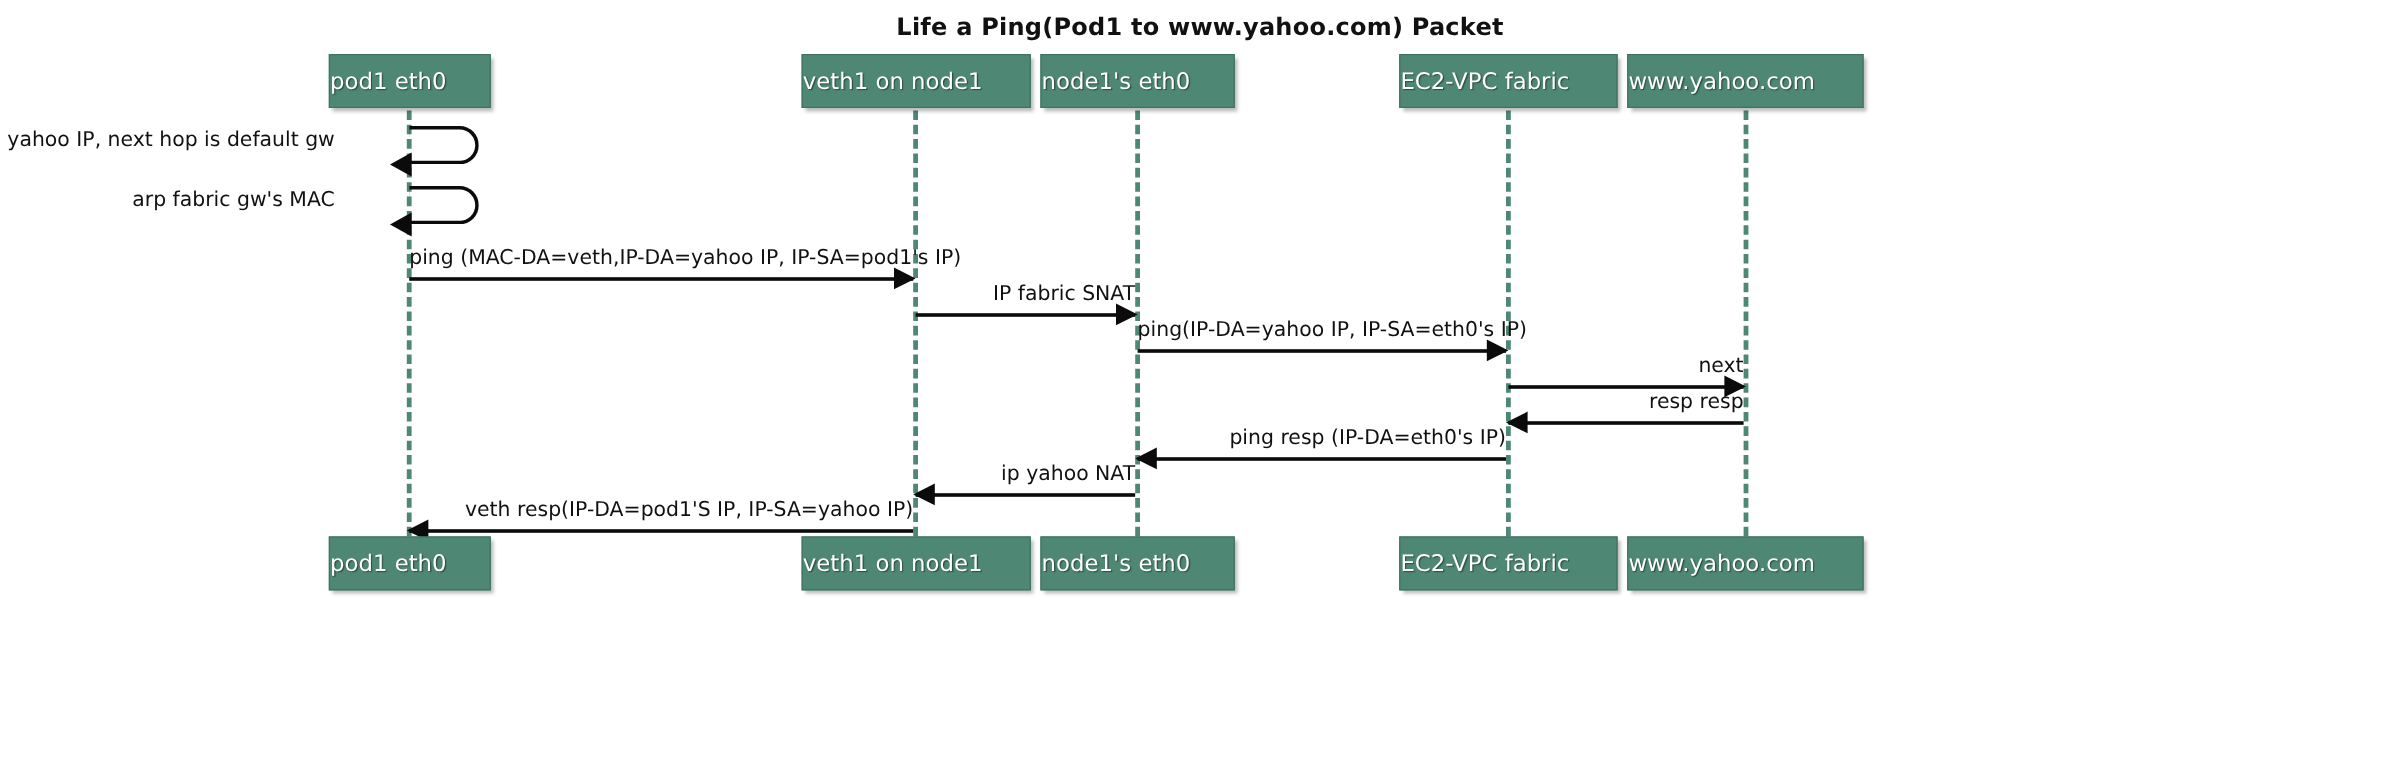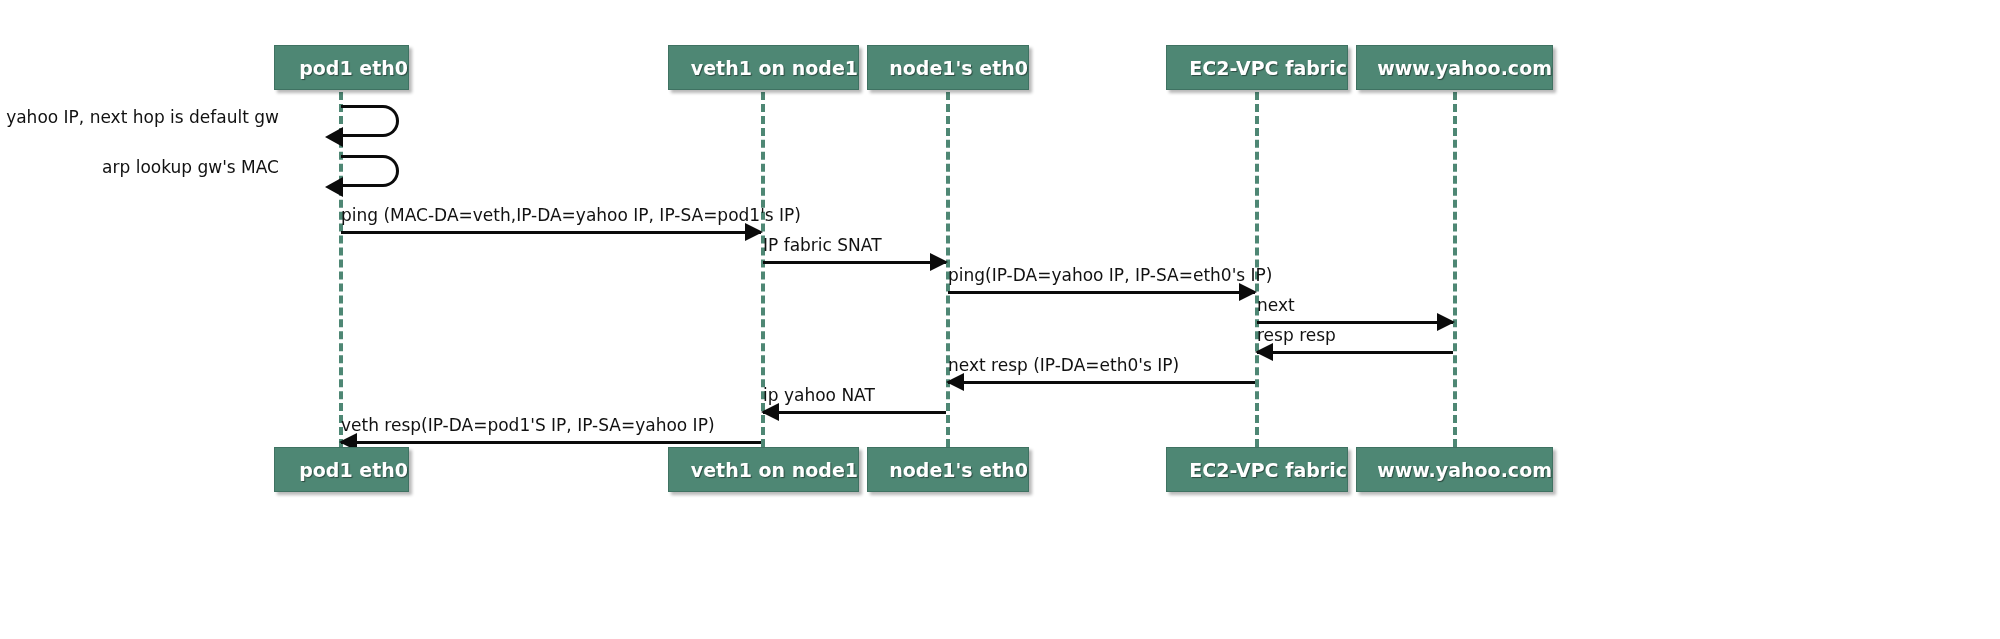--- a/index.html
+++ b/index.html
@@ -22,23 +22,23 @@
     letter-spacing:0.2px;
   }
 
   
   .pbox{
     position:absolute;
     height:45px;
     background:#4e8774;
     border:1px solid #3f7262;
     box-shadow:3px 3px 3px rgba(0,0,0,0.28);
-    display:flex;align-items:center;justify-content:flex-end;
+    display:flex;align-items:center;justify-content:flex-start;
     color:#ffffff;
-    font-weight:bold;
+    font-weight:normal;
     font-size:19px;
     text-shadow:1px 1px 1px rgba(0,0,0,0.45);
     box-sizing:border-box;
     white-space:nowrap;
   }
 
   
   .lifeline{
     position:absolute;
     width:4px;
@@ -67,21 +67,21 @@
     border-left:18px solid #0b0b0b;
   }
   .msg.left .head{
     left:-2px;
     border-right:18px solid #0b0b0b;
   }
   .msg .label{
     position:absolute;
     bottom:6px;
     left:0;width:100%;
-    text-align:left;
+    text-align:right;
     font-size:17px;
     color:#111111;
     white-space:nowrap;
   }
 
   
   .selfmsg{position:absolute;}
   .selfmsg .loop{
     position:absolute;
     left:0;top:0;
@@ -110,20 +110,21 @@
     color:#111111;
     white-space:nowrap;
     text-align:right;
   }
 </style>
 </head>
 <body>
 
 <div id="canvas">
 
+  <div class="title">Life a Ping(Pod1 to www.yahoo.com) Packet</div>
 
   <div class="lifeline" style="left:339px;top:92px;height:355px;"></div>
   <div class="lifeline" style="left:761px;top:92px;height:355px;"></div>
   <div class="lifeline" style="left:946px;top:92px;height:355px;"></div>
   <div class="lifeline" style="left:1255px;top:92px;height:355px;"></div>
   <div class="lifeline" style="left:1453px;top:92px;height:355px;"></div>
 
   <div class="pbox" style="left:274px;top:45px;width:135px;">
     <span>pod1 eth0</span>
   </div>
@@ -142,21 +143,21 @@
 
   <div class="selfmsg" style="left:341px;top:105px;">
     <div class="loop"></div>
     <div class="head"></div>
     <div class="label">L3 lookup on yahoo IP, next hop is default gw</div>
   </div>
 
   <div class="selfmsg" style="left:341px;top:155px;">
     <div class="loop"></div>
     <div class="head"></div>
-    <div class="label">arp lookup gw's MAC</div>
+    <div class="label">arp fabric gw's MAC</div>
   </div>
 
   <div class="msg right" style="left:341px;top:231px;width:420px;">
     <div class="line"></div>
     <div class="head"></div>
     <div class="label">ping (MAC-DA=veth,IP-DA=yahoo IP, IP-SA=pod1's IP)</div>
   </div>
 
   <div class="msg right" style="left:763px;top:261px;width:183px;">
     <div class="line"></div>
@@ -178,21 +179,21 @@
 
   <div class="msg left" style="left:1257px;top:351px;width:196px;">
     <div class="line"></div>
     <div class="head"></div>
     <div class="label">resp resp</div>
   </div>
 
   <div class="msg left" style="left:948px;top:381px;width:307px;">
     <div class="line"></div>
     <div class="head"></div>
-    <div class="label">next resp (IP-DA=eth0's IP)</div>
+    <div class="label">ping resp (IP-DA=eth0's IP)</div>
   </div>
 
   <div class="msg left" style="left:763px;top:411px;width:183px;">
     <div class="line"></div>
     <div class="head"></div>
     <div class="label">ip yahoo NAT</div>
   </div>
 
   <div class="msg left" style="left:341px;top:441px;width:420px;">
     <div class="line"></div>

